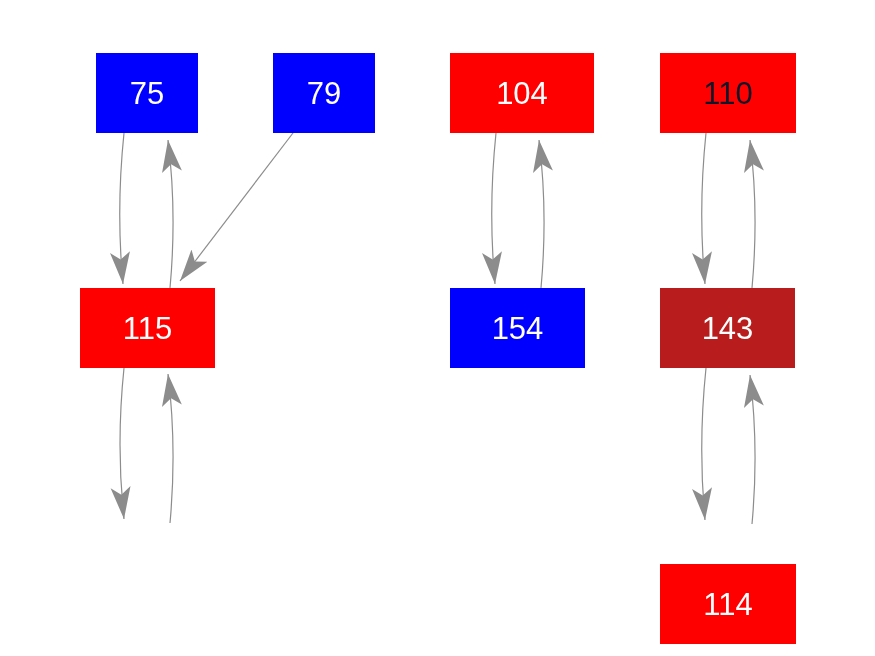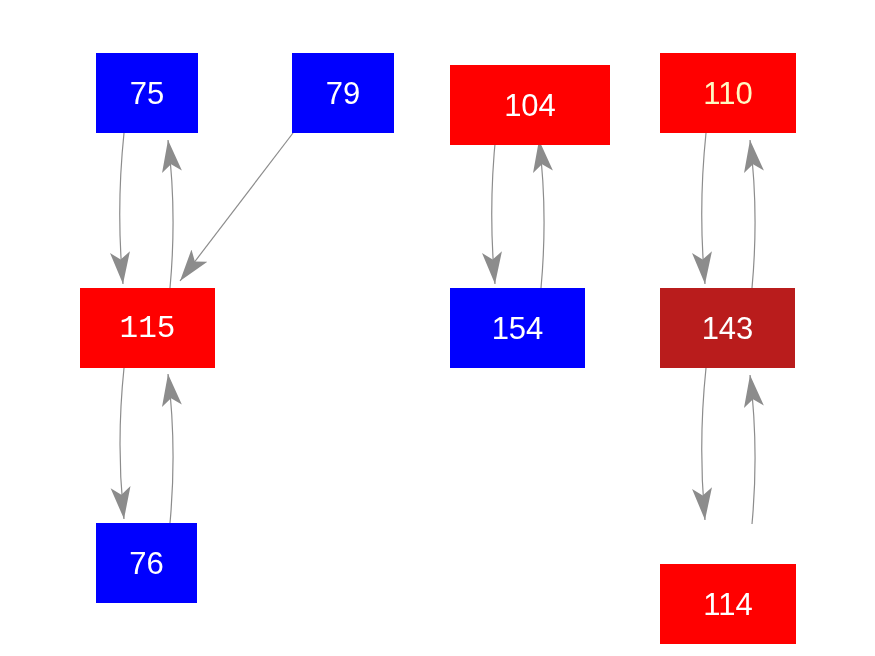--- a/index.html
+++ b/index.html
@@ -64,38 +64,35 @@
     <path class="edge" d="M 706,133 Q 698,210 705,284" marker-end="url(#arrowhead)"></path>
     <path class="edge" d="M 752,288 Q 759,212 750,140" marker-end="url(#arrowhead)"></path>
 
     <path class="edge" d="M 706,368 Q 698,445 705,520" marker-end="url(#arrowhead)"></path>
     <path class="edge" d="M 752,524 Q 759,448 750,375" marker-end="url(#arrowhead)"></path>
   </svg>
 
   <div class="node" style="left: 96px; top: 53px; width: 102px; height: 80px; background: rgb(0, 0, 255); color: rgb(255, 255, 255);">
     <span>75</span>
   </div>
-  <div class="node" style="left: 273px; top: 53px; width: 102px; height: 80px; background: rgb(0, 0, 255); color: rgb(255, 255, 255); margin-left: 19px;">
+  <div class="node" style="left: 273px; top: 53px; width: 102px; height: 80px; background: rgb(0, 0, 255); color: rgb(255, 255, 255);">
     <span>79</span>
   </div>
-  <div class="node" style="left: 450px; top: 65px; width: 160px; height: 80px; background: rgb(255, 0, 0); color: rgb(255, 255, 255);">
+  <div class="node" style="left: 450px; top: 53px; width: 144px; height: 80px; background: rgb(255, 0, 0); color: rgb(255, 255, 255);">
     <span>104</span>
   </div>
-  <div class="node" style="left: 660px; top: 53px; width: 136px; height: 80px; background: rgb(255, 0, 0); color: #fef9c3;">
+  <div class="node" style="left: 660px; top: 53px; width: 136px; height: 80px; background: rgb(255, 0, 0); color: #0f172a;">
     <span>110</span>
   </div>
-  <div class="node" style="left: 80px; top: 288px; width: 135px; height: 80px; background: rgb(255, 0, 0); color: rgb(255, 255, 255); font-family: Liberation Mono, monospace;">
+  <div class="node" style="left: 80px; top: 288px; width: 135px; height: 80px; background: rgb(255, 0, 0); color: rgb(255, 255, 255);">
     <span>115</span>
   </div>
   <div class="node" style="left: 450px; top: 288px; width: 135px; height: 80px; background: rgb(0, 0, 255); color: rgb(255, 255, 255);">
     <span>154</span>
   </div>
   <div class="node" style="left: 660px; top: 288px; width: 135px; height: 80px; background: #b91c1c; color: rgb(255, 255, 255);">
     <span>143</span>
   </div>
-  <div class="node" style="left: 96px; top: 523px; width: 101px; height: 80px; background: rgb(0, 0, 255); color: rgb(255, 255, 255);">
-    <span>76</span>
-  </div>
   <div class="node" style="left: 660px; top: 524px; width: 136px; height: 80px; background: rgb(255, 0, 0); color: rgb(255, 255, 255); margin-top: 40px;">
     <span>114</span>
   </div>
 
 </div>
 
 </body></html>

